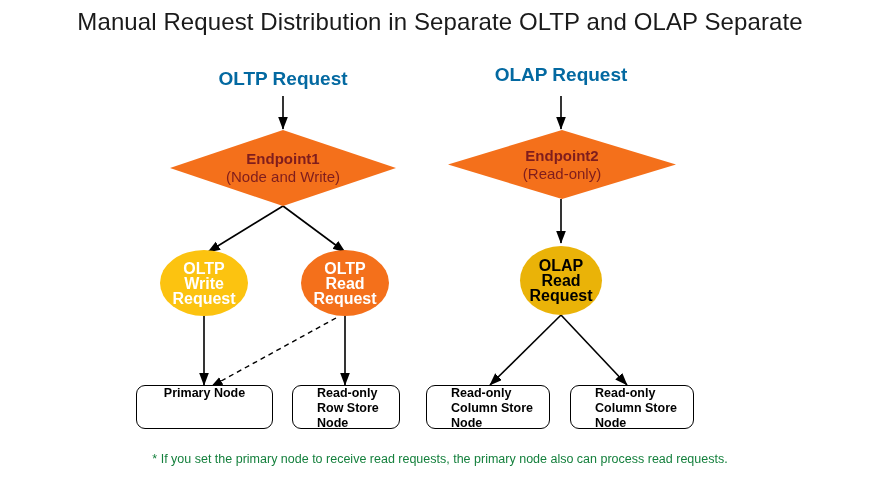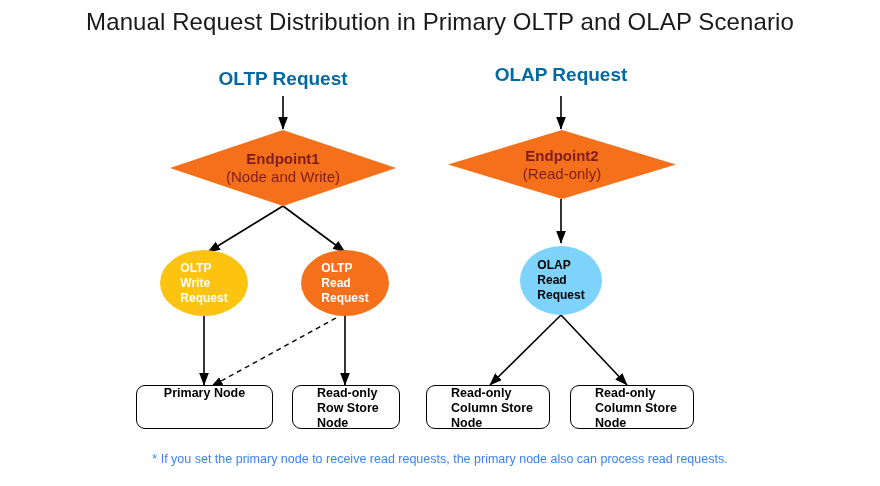--- a/index.html
+++ b/index.html
@@ -74,22 +74,22 @@
   .diamond .dlabel .sub {
     font-weight: normal;
   }
 
   .ellipse {
     position: absolute;
     border-radius: 50%;
     display: flex;
     align-items: center;
     justify-content: center;
-    text-align: left;
-    font-size: 12px;
+    text-align: center;
+    font-size: 16px;
     font-weight: bold;
     line-height: 15px;
   }
   .ellipse.write { background: #FCC310; color: #ffffff; }
   .ellipse.read  { background: #F4701B; color: #ffffff; }
   .ellipse.olap  { background: #C2C2C2; color: #000000; }
 
   .node-box {
     position: absolute;
     border: 1.5px solid #000000;
@@ -106,29 +106,29 @@
   .node-box.center { justify-content: center; text-align: center; }
   .node-box.left   { justify-content: flex-start; text-align: left; padding-left: 24px; }
 
   .footnote {
     position: absolute;
     left: 0;
     top: 452px;
     width: 880px;
     text-align: center;
     font-size: 12.5px;
-    color: #3b82f6;
+    color: #15803d;
   }
 </style>
 </head>
 <body>
 
 <div id="canvas">
 
-  <div class="title">Manual Request Distribution in Primary OLTP and OLAP Scenario</div>
+  <div class="title">Manual Request Distribution in Separate OLTP and OLAP Separate</div>
 
   <svg id="edges" viewBox="0 0 880 486">
     <defs>
       <marker id="arrow" markerWidth="9" markerHeight="9" refX="7.5" refY="3" orient="auto" markerUnits="strokeWidth">
         <path d="M0,0 L8,3 L0,6 z" fill="#000000"></path>
       </marker>
     </defs>
     <g stroke="#000000" stroke-width="1.6" fill="none" marker-end="url(#arrow)">
       <line x1="283" y1="96" x2="283" y2="129"></line>
       <line x1="561" y1="96" x2="561" y2="129"></line>
@@ -165,21 +165,21 @@
   </div>
 
   <div class="ellipse write" style="left: 160px; top: 250px; width: 88px; height: 66px; background: rgb(252, 195, 16);">
     <span>OLTP<br>Write<br>Request</span>
   </div>
 
   <div class="ellipse read" style="left: 301px; top: 250px; width: 88px; height: 66px; background: rgb(244, 112, 27);">
     <span>OLTP<br>Read<br>Request</span>
   </div>
 
-  <div class="ellipse olap" style="left: 520px; top: 246px; width: 82px; height: 69px; background: #7dd3fc;">
+  <div class="ellipse olap" style="left: 520px; top: 246px; width: 82px; height: 69px; background: #eab308;">
     <span>OLAP<br>Read<br>Request</span>
   </div>
 
   <div class="node-box center" style="left:136px; top:385px; width:137px; height:44px;">
     <span>Primary Node</span>
   </div>
 
   <div class="node-box left" style="left:292px; top:385px; width:108px; height:44px;">
     <span>
       <span>Read-only</span><br>

